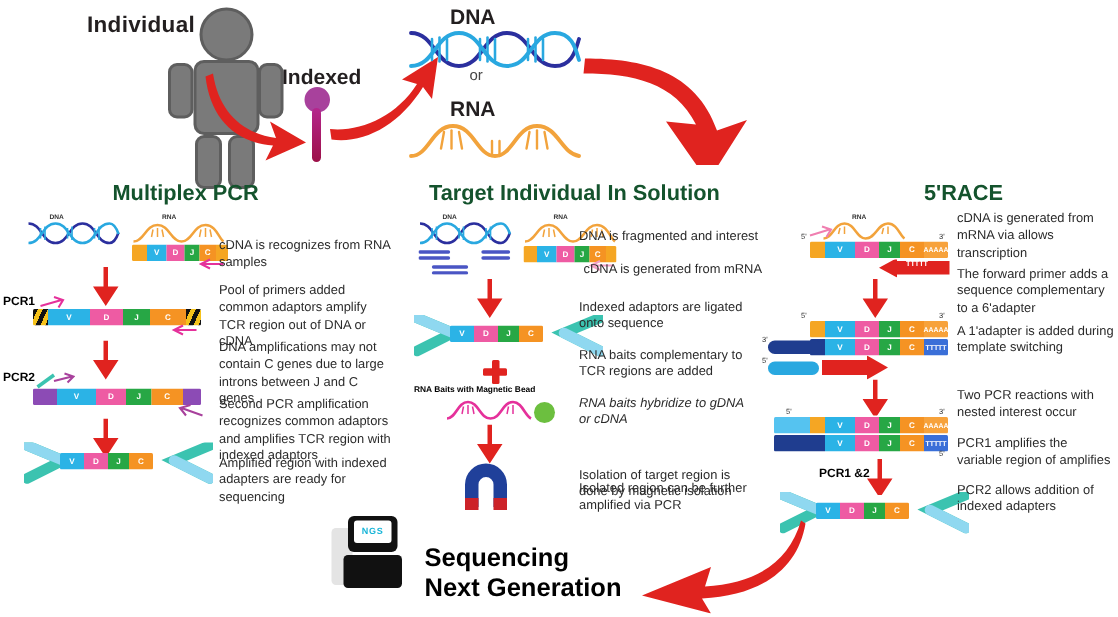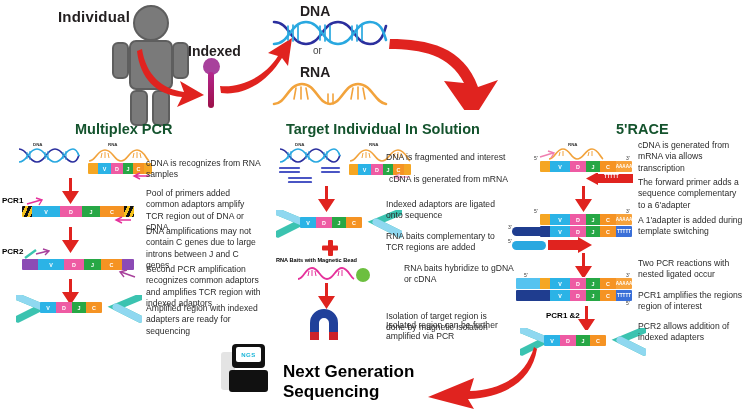--- a/index.html
+++ b/index.html
@@ -331,21 +331,21 @@
 <svg class="abs" style="left:304px;top:306px;" width="40" height="34">
   <path d="M6,32 L6,17 A14,14 0 0 1 34,17 L34,32 L25,32 L25,17 A5,5 0 0 0 15,17 L15,32 Z" fill="#20409a"></path>
   <rect x="6" y="26" width="9" height="8" fill="#cc2229"></rect>
   <rect x="25" y="26" width="9" height="8" fill="#cc2229"></rect>
 </svg>
 
 <div class="abs note" style="left:386px;top:152px;width:122px;">DNA is fragmented and interest</div>
 <div class="abs note" style="left:386px;top:174px;width:122px;text-align:right;">cDNA is generated from mRNA</div>
 <div class="abs note" style="left:386px;top:199px;width:118px;">Indexed adaptors are ligated onto sequence</div>
 <div class="abs note" style="left:386px;top:231px;width:118px;">RNA baits complementary to TCR regions are added</div>
-<div class="abs note" style="left:404px;top:263px;width:118px;">RNA baits hybridize to gDNA or cDNA</div>
+<div class="abs note" style="left:386px;top:263px;width:118px;font-style:italic;">RNA baits hybridize to gDNA or cDNA</div>
 <div class="abs note" style="left:386px;top:311px;width:120px;">Isolation of target region is done by magnetic isolation</div>
 <div class="abs note" style="left:386px;top:320px;width:120px;">Isolated region can be further amplified via PCR</div>
 
 <div class="abs coltitle" style="left:616px;top:121px;">5'RACE</div>
 
 <div class="abs tiny" style="left:568px;top:142px;">RNA</div>
 <svg class="abs" style="left:548px;top:146px;" width="56" height="16">
   <path d="M1,13 C7,13 8,3 15,3 C22,3 23,13 29,13 C36,13 37,3 44,3 C50,3 52,11 55,13" stroke="#f2a33c" stroke-width="1.7" fill="none"></path>
   <g stroke="#f2a33c" stroke-width="1">
       <line x1="12" y1="6" x2="11" y2="10"></line>
@@ -450,29 +450,29 @@
 <div class="abs bar" style="left:544px;top:335px;width:62px;">
   <div class="seg segV" style="width:16px">V</div>
   <div class="seg segD" style="width:16px">D</div>
   <div class="seg segJ" style="width:14px">J</div>
   <div class="seg segC" style="width:16px">C</div>
 </div>
 
 <div class="abs note" style="left:638px;top:140px;width:105px;">cDNA is generated from mRNA via allows transcription</div>
 <div class="abs note" style="left:638px;top:177px;width:105px;">The forward primer adds a sequence complementary to a 6'adapter</div>
 <div class="abs note" style="left:638px;top:215px;width:105px;">A 1'adapter is added during template switching</div>
-<div class="abs note" style="left:638px;top:258px;width:105px;">Two PCR reactions with nested ligated occur</div>
-<div class="abs note" style="left:638px;top:290px;width:105px;">PCR1 amplifies the regions region of interest</div>
+<div class="abs note" style="left:638px;top:258px;width:105px;">Two PCR reactions with nested interest occur</div>
+<div class="abs note" style="left:638px;top:290px;width:105px;">PCR1 amplifies the variable region of amplifies</div>
 <div class="abs note" style="left:638px;top:321px;width:105px;">PCR2 allows addition of indexed adapters</div>
 
 <div class="abs ngs-side"></div>
 <div class="abs ngs-screen"></div>
 <div class="abs ngs-inner">NGS</div>
 <div class="abs ngs-body"></div>
 
 <div class="abs ngs-text">
+  <div>Sequencing</div>
   <div>Next Generation</div>
-  <div>Sequencing</div>
 </div>
 
 <svg class="abs" style="left:408px;top:345px;" width="130" height="64">
   <path d="M126,2 C118,30 96,44 62,46 L66,33 L20,52 L66,64 L60,54 C100,52 124,34 129,4 Z" fill="#e0231f"></path>
 </svg>
 
 </body></html>

